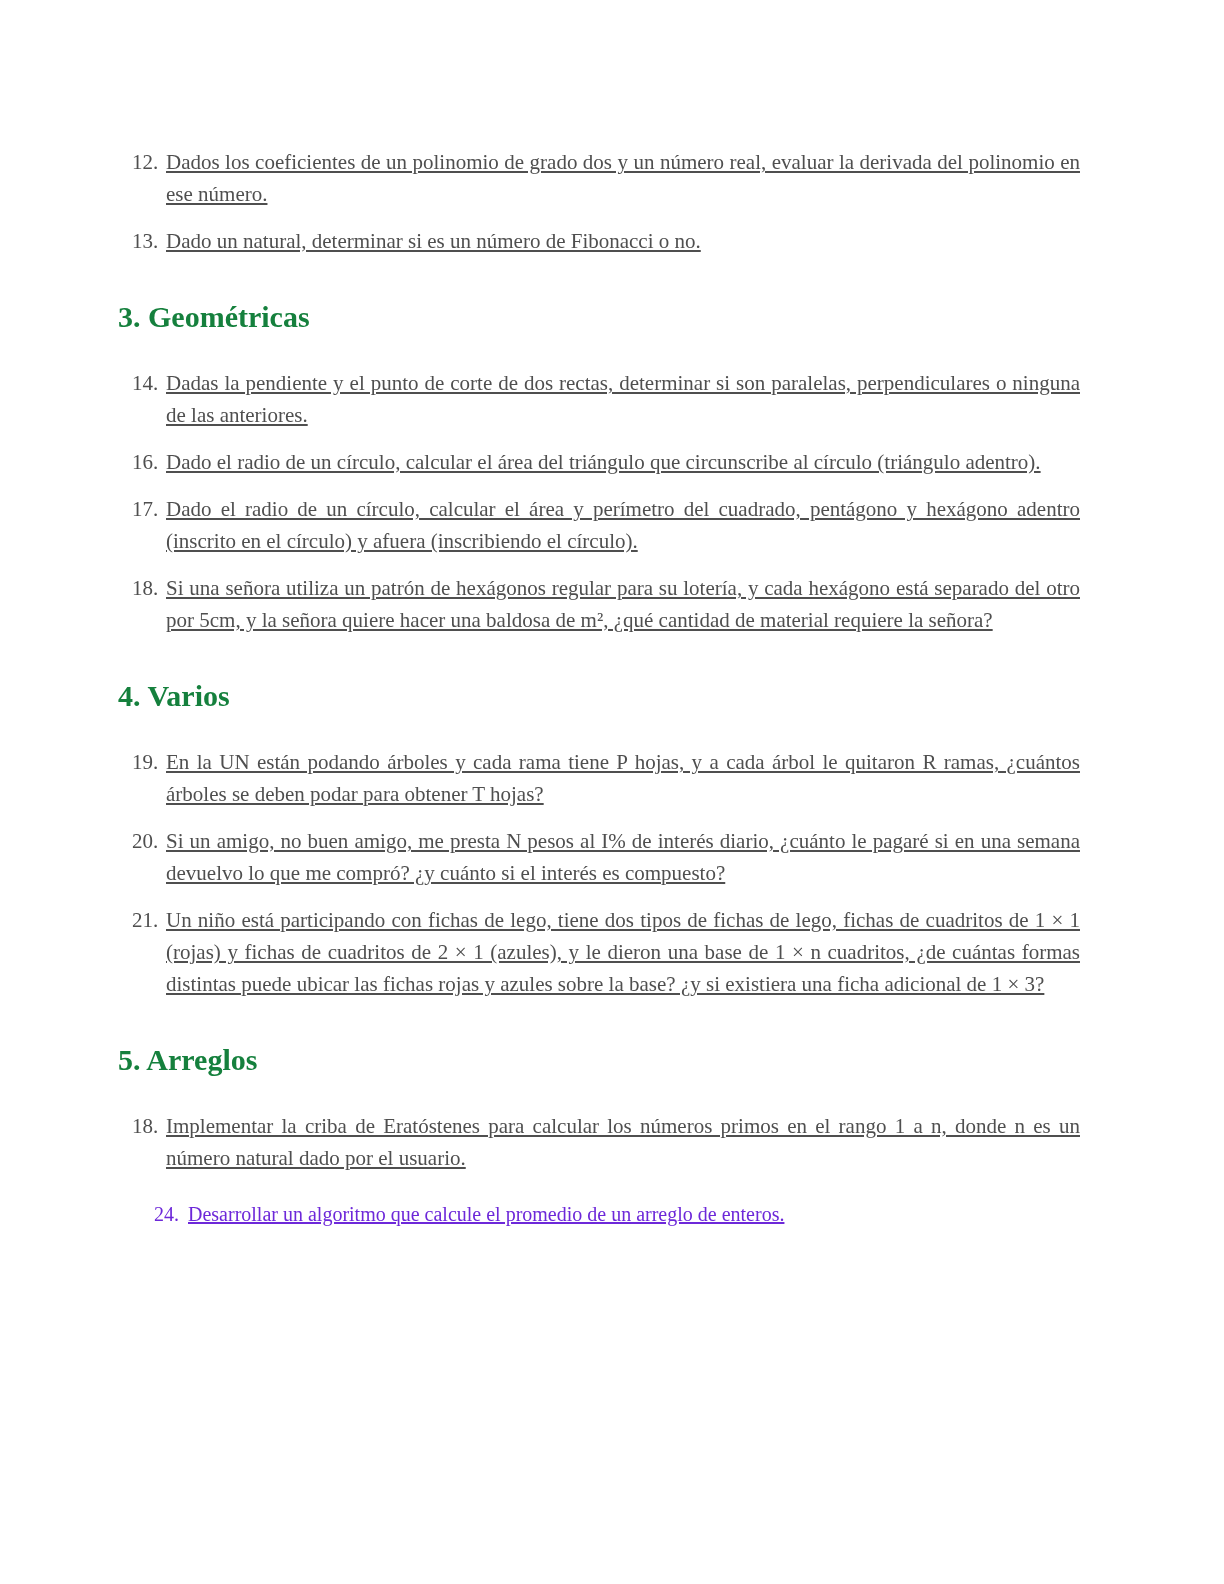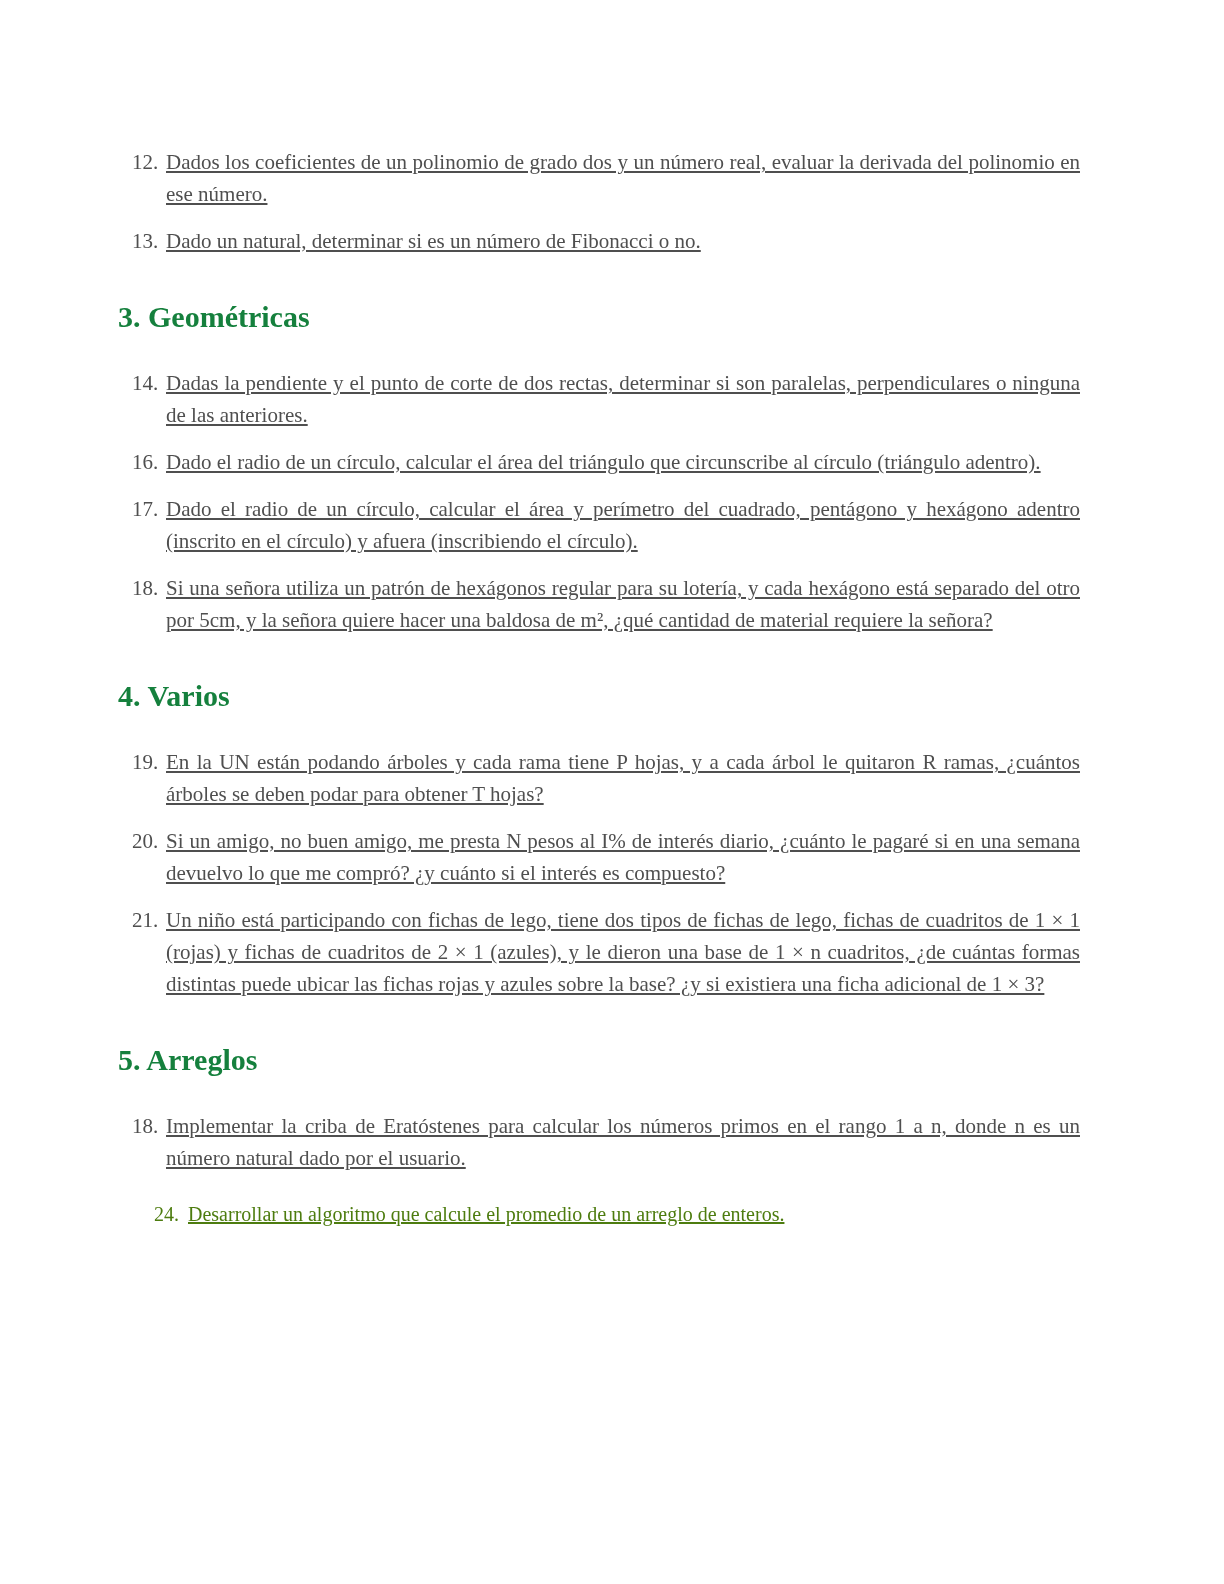--- a/index.html
+++ b/index.html
@@ -39,21 +39,21 @@
   }
   .section-heading {
     font-family: Liberation Serif, serif;
     font-size: 30px;
     font-weight: bold;
     color: #15803d;
     margin: 42px 0 32px -14px;
     line-height: 36px;
   }
   .item.muted {
-    color: #4d7c0f;
+    color: #6d28d9;
     margin-left: 22px;
     margin-top: 24px;
     font-size: 20px;
   }
 </style>
 </head>
 <body>
 
 <div class="doc">
 

